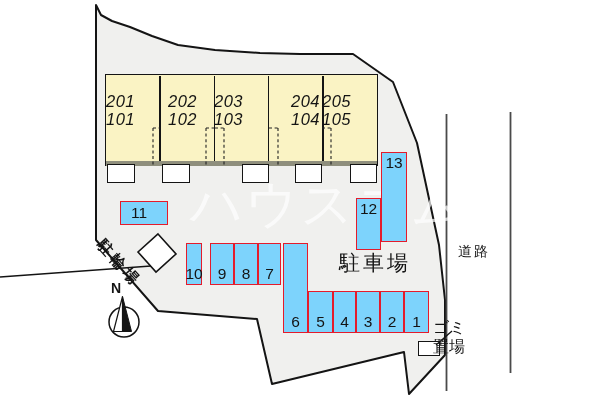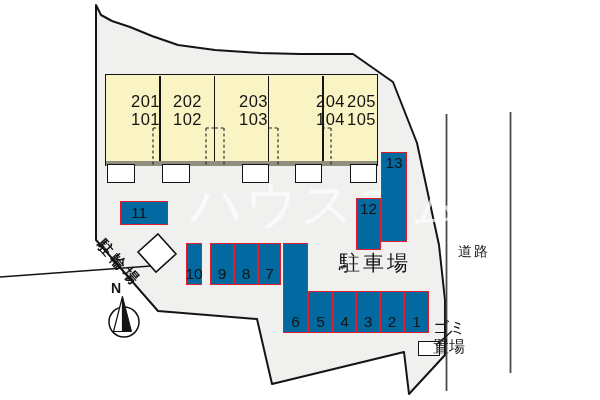--- a/index.html
+++ b/index.html
@@ -8,25 +8,25 @@
     font-family:"Liberation Sans","DejaVu Sans",sans-serif;color:#141414;
   }
   .stage svg{position:absolute;left:0;top:0;}
   .overlay{pointer-events:none;}
   .abs{position:absolute;box-sizing:border-box;}
   
   .bld-main{left:105px;top:74px;width:273px;height:92px;background:#faf3c4;border:1.8px solid #141414;}
   .wall{width:1.6px;background:#141414;top:76px;height:88px;}
   .bld-bottom{left:106px;top:161px;width:271px;height:4.5px;background:#8f8f7d;}
   .porch{top:164px;height:19px;background:#ffffff;border:1.6px solid #141414;}
-  .unit-label{top:92px;width:54px;text-align:right;font-size:16.5px;line-height:1.12;letter-spacing:.5px;}
+  .unit-label{top:92px;width:54px;text-align:left;font-size:16.5px;line-height:1.12;letter-spacing:.5px;font-style:italic;}
   .unit-label span{display:block;}
   
   .pbox{
-    position:absolute;box-sizing:border-box;background:#0369a1;border:1.7px solid #e41b2b;
+    position:absolute;box-sizing:border-box;background:#7dd3fc;border:1.7px solid #e41b2b;
     display:flex;font-size:15.5px;color:#141414;
   }
   .num-bottom{align-items:flex-end;justify-content:center;padding-bottom:1px;}
   .num-top{align-items:flex-start;justify-content:center;padding-top:1px;}
   .num-left{align-items:center;justify-content:flex-start;padding-left:10px;}
   
   .lbl{position:absolute;white-space:nowrap;}
   .lbl-parking{left:339px;top:249px;font-size:21px;letter-spacing:3px;}
   .lbl-road{left:458px;top:243px;font-size:14px;letter-spacing:2px;}
   .lbl-garbage{left:433px;top:318px;font-size:16px;line-height:1.2;white-space:normal;width:44px;}
@@ -65,21 +65,21 @@
   <div class="abs porch" style="left:107px;width:28px;"></div>
   <div class="abs porch" style="left:162px;width:28px;"></div>
   <div class="abs porch" style="left:242px;width:27px;"></div>
   <div class="abs porch" style="left:295px;width:27px;"></div>
   <div class="abs porch" style="left:350px;width:27px;"></div>
 
   <div class="abs unit-label" style="left:106px;">
     <span>201</span>
     <span>101</span>
   </div>
-  <div class="abs unit-label" style="left:148px;">
+  <div class="abs unit-label" style="left:168px;">
     <span>202</span>
     <span>102</span>
   </div>
   <div class="abs unit-label" style="left:214px;">
     <span>203</span>
     <span>103</span>
   </div>
   <div class="abs unit-label" style="left:275px;margin-left:16px;">
     <span>204</span>
     <span>104</span>

